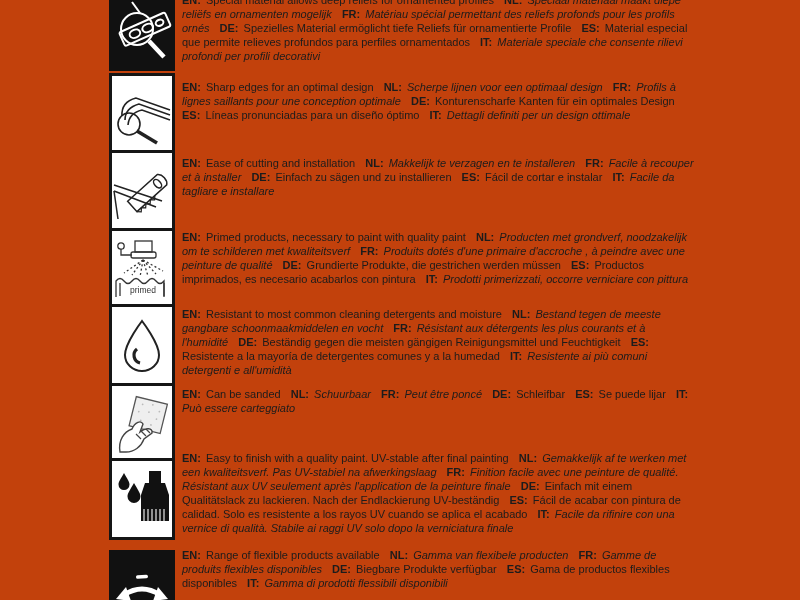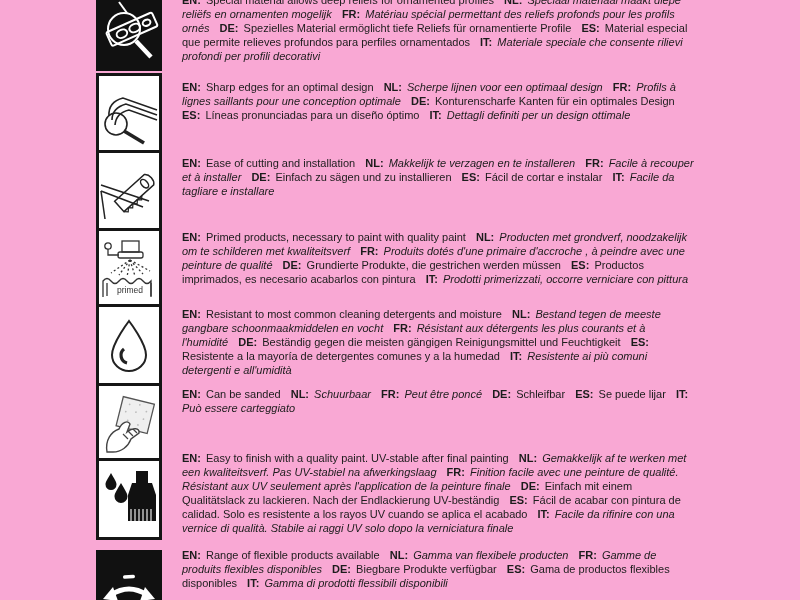--- a/index.html
+++ b/index.html
@@ -1,21 +1,21 @@
 <!DOCTYPE html>
 <html><head>
 <meta charset="utf-8">
 <style>
   html,body{margin:0;padding:0;background:#ffffff;}
   #page{
-    position:relative;width:800px;height:600px;overflow:hidden;background:#f9a8d4;
+    position:relative;width:800px;height:600px;overflow:hidden;background:#c2410c;
     font-family:"Liberation Sans", sans-serif;color:#1c1c1c;
   }
   .icon-box{
-    position:absolute;left:96px;width:66px;height:82px;box-sizing:border-box;
+    position:absolute;left:109px;width:66px;height:82px;box-sizing:border-box;
   }
   .icon-box.light{background:#ffffff;border:3px solid #151515;}
   .icon-box.dark{background:#111111;border:3px solid #111111;}
   .icon-box svg{display:block;width:100%;height:100%;}
   .feature-text{
     position:absolute;left:182px;width:516px;
     font-size:11px;line-height:14px;color:#1c1c1c;text-align:left;
   }
   .seg{margin-right:7px;}
   .seg.it{font-style:italic;}

